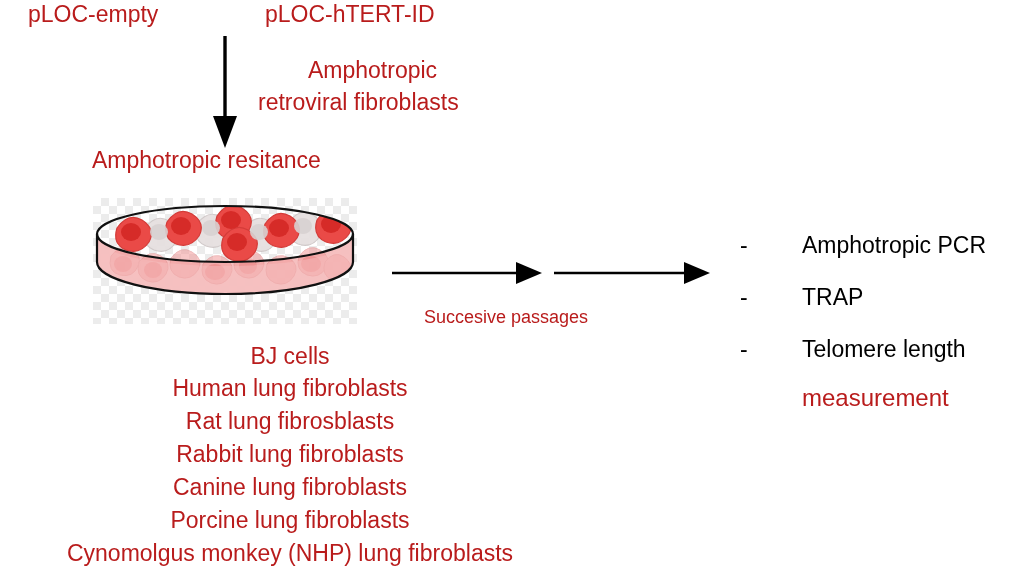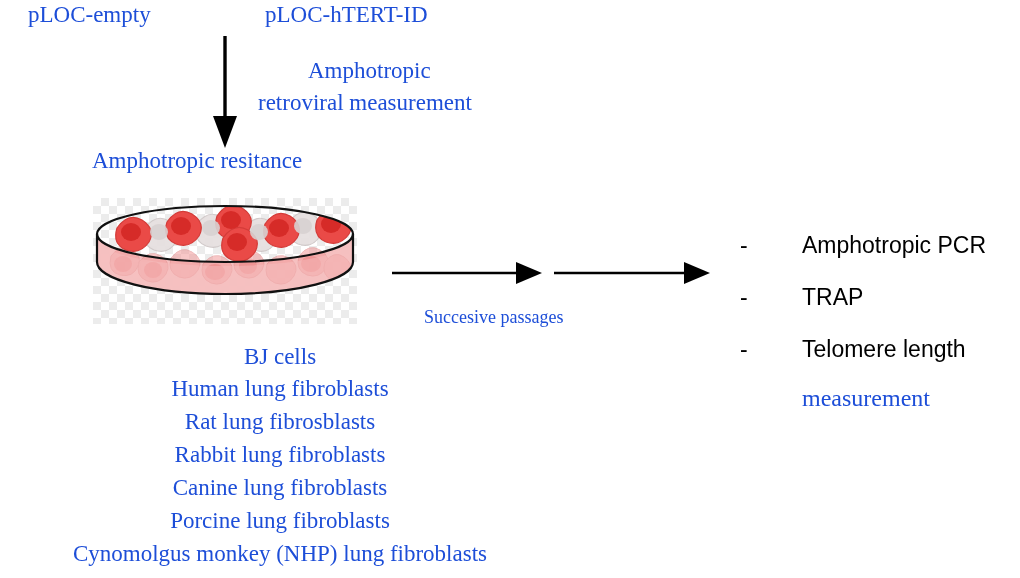--- a/index.html
+++ b/index.html
@@ -15,22 +15,22 @@
   #figure {
     position: relative;
     width: 1020px;
     height: 578px;
     background: #ffffff;
     overflow: hidden;
   }
   .txt {
     position: absolute;
     white-space: nowrap;
-    font-family: Liberation Serif, serif;
-    color: #1d4ed8;
+    font-family: Liberation Sans, sans-serif;
+    color: #b91c1c;
     line-height: 1.1;
   }
 
   
   #plasmid-empty-label { left: 28px;  top: 2px;  font-size: 23px; }
   #plasmid-htert-label { left: 265px; top: 2px;  font-size: 23px; }
 
   
   #transduction-line1 { left: 308px; top: 58px; font-size: 23px; }
   #transduction-line2 { left: 258px; top: 90px; font-size: 23px; }
@@ -81,20 +81,21 @@
   }
   #petri-dish svg { display: block; }
 
   
   .cell-line {
     font-size: 23px;
     text-align: center;
     width: 560px;
     left: 0;
     white-space: nowrap;
+    padding-left: 10px;
   }
 
   
   #analysis-heading {
     left: 746px;
     top: 183px;
     font-size: 23px;
     font-weight: bold;
   }
   .analysis-row {
@@ -131,21 +132,21 @@
   <div class="txt" id="plasmid-htert-label">pLOC-hTERT-ID</div>
 
   <div id="transduction-arrow">
     <svg width="38" height="112" viewBox="0 0 38 112" xmlns="http://www.w3.org/2000/svg">
       <line x1="19" y1="0" x2="19" y2="88" stroke="#000000" stroke-width="3.4"></line>
       <polygon points="19,112 7,80 31,80" fill="#000000"></polygon>
     </svg>
   </div>
 
   <div class="txt" id="transduction-line1">Amphotropic</div>
-  <div class="txt" id="transduction-line2">retroviral measurement</div>
+  <div class="txt" id="transduction-line2">retroviral fibroblasts</div>
 
   <div class="txt" id="selection-label">Amphotropic resitance</div>
 
   <div id="petri-dish">
     <svg width="264" height="126" viewBox="0 0 264 126" xmlns="http://www.w3.org/2000/svg">
       <defs>
         <clipPath id="dishClip">
           <path d="M4,36 A128,30 0 0 1 260,36 L260,62 A128,34 0 0 1 4,62 Z"></path>
         </clipPath>
         <clipPath id="topClip">

